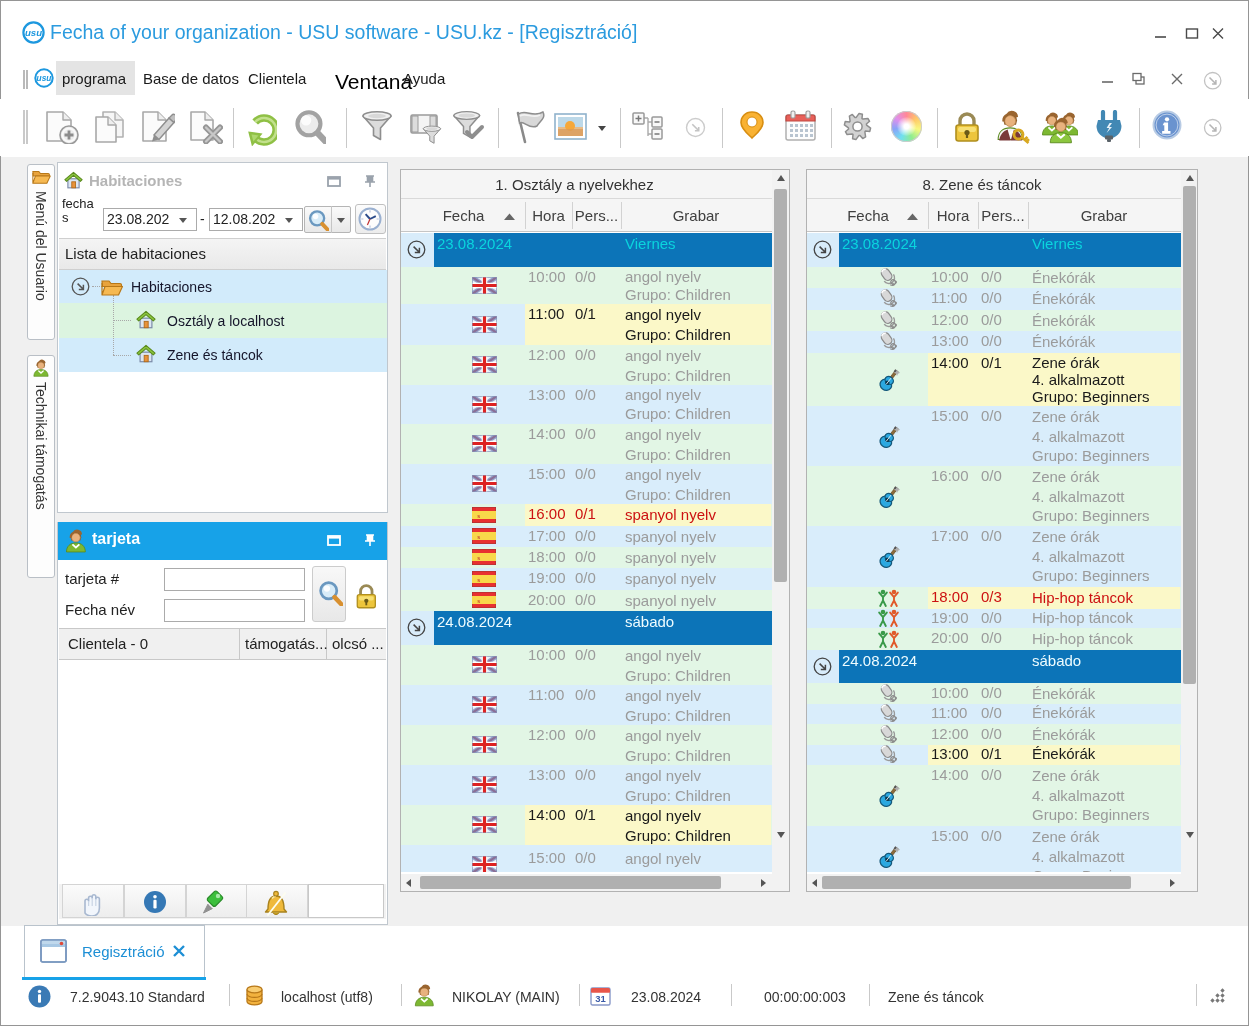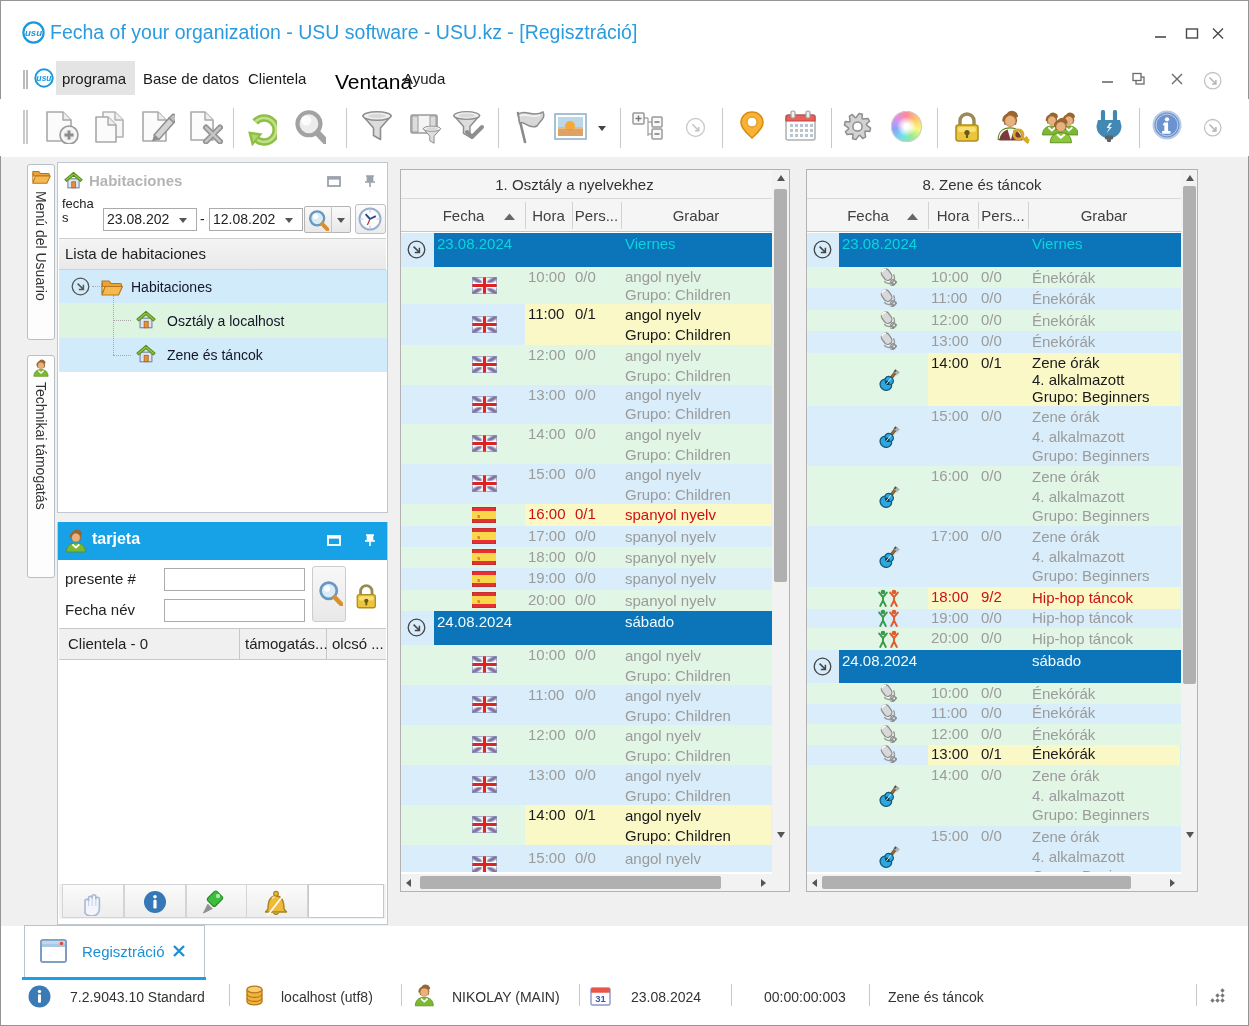--- a/index.html
+++ b/index.html
@@ -364,21 +364,21 @@
   </svg>
 <div class="ab" style="left:92px;top:530px;font-size:16px;font-weight:bold;color:#fff;">tarjeta</div>
 <svg class="ab" style="left:327px;top:534px" width="14" height="13" viewBox="0 0 14 13">
     <rect x="1" y="2" width="12" height="9" fill="none" stroke="#ffffff" stroke-width="1.8"></rect>
     <path d="M1,3.4 h12" stroke="#ffffff" stroke-width="2.4"></path>
   </svg>
 <svg class="ab" style="left:363px;top:533px" width="14" height="14" viewBox="0 0 14 14">
     <path d="M3,2 h8 M4.5,2 v6 M9.5,2 v6 M2,8 h10 M7,8 v5" stroke="#ffffff" stroke-width="1.6" fill="none"></path>
     <rect x="4.5" y="2" width="5" height="6" fill="#ffffff"></rect>
   </svg>
-<div class="ab" style="left:65px;top:570px;font-size:15px;color:#222;">presente #</div>
+<div class="ab" style="left:65px;top:570px;font-size:15px;color:#222;">tarjeta #</div>
 <div class="ab" style="left:164px;top:568px;width:141px;height:23px;background:#fff;border:1px solid #ababab;"></div>
 <div class="ab" style="left:65px;top:601px;font-size:15px;color:#222;">Fecha név</div>
 <div class="ab" style="left:164px;top:599px;width:141px;height:23px;background:#fff;border:1px solid #ababab;"></div>
 <div class="ab" style="left:312px;top:566px;width:34px;height:56px;background:linear-gradient(#f8f8f8,#e8e8e8);border:1px solid #cccccc;border-radius:3px;"></div>
 <svg class="ab" style="left:317px;top:580px" width="26" height="26" viewBox="0 0 26 26">
     <g transform="scale(0.9)">
       <circle cx="13" cy="12" r="9" fill="#d8ecf8" stroke="#6a98c0" stroke-width="3"></circle>
       <circle cx="11" cy="9.5" r="3.5" fill="#fff" opacity="0.9"></circle>
       <path d="M19.5,19 L27,27" stroke="#d89030" stroke-width="5" stroke-linecap="round"></path>
     </g>
@@ -810,21 +810,21 @@
     <g transform="translate(0,0)" stroke="#3a9a4a" fill="none" stroke-width="1.9" stroke-linecap="round">
       <circle cx="5" cy="3" r="2.3" fill="#3a9a4a" stroke="none"></circle>
       <path d="M5,7.6 L5,11.5 M5,8.2 L1.2,3.6 M5,8.2 L8.8,3.6 M5,11.5 L2.2,17 M5,11.5 L7.8,17"></path>
     </g>
     <g transform="translate(11,0)" stroke="#e05a2a" fill="none" stroke-width="1.9" stroke-linecap="round">
       <circle cx="5" cy="3" r="2.3" fill="#e05a2a" stroke="none"></circle>
       <path d="M5,7.6 L5,11.5 M5,8.2 L1.2,3.6 M5,8.2 L8.8,3.6 M5,11.5 L2.2,17 M5,11.5 L7.8,17"></path>
     </g>
   </svg>
 <div class="ab" style="left:931px;top:588px;font-size:15px;color:#cc1111;">18:00</div>
-<div class="ab" style="left:981px;top:588px;font-size:15px;color:#cc1111;">9/2</div>
+<div class="ab" style="left:981px;top:588px;font-size:15px;color:#cc1111;">0/3</div>
 <div class="ab" style="left:1032px;top:588px;font-size:15px;line-height:19.5px;color:#cc1111;white-space:nowrap;">Hip-hop táncok</div>
 <div class="ab" style="left:807px;top:609px;width:374px;height:19px;background:#d9edfb;"></div>
 <svg class="ab" style="left:878px;top:609px" width="21" height="18" viewBox="0 0 21 18">
     <g transform="translate(0,0)" stroke="#3a9a4a" fill="none" stroke-width="1.9" stroke-linecap="round">
       <circle cx="5" cy="3" r="2.3" fill="#3a9a4a" stroke="none"></circle>
       <path d="M5,7.6 L5,11.5 M5,8.2 L1.2,3.6 M5,8.2 L8.8,3.6 M5,11.5 L2.2,17 M5,11.5 L7.8,17"></path>
     </g>
     <g transform="translate(11,0)" stroke="#e05a2a" fill="none" stroke-width="1.9" stroke-linecap="round">
       <circle cx="5" cy="3" r="2.3" fill="#e05a2a" stroke="none"></circle>
       <path d="M5,7.6 L5,11.5 M5,8.2 L1.2,3.6 M5,8.2 L8.8,3.6 M5,11.5 L2.2,17 M5,11.5 L7.8,17"></path>

